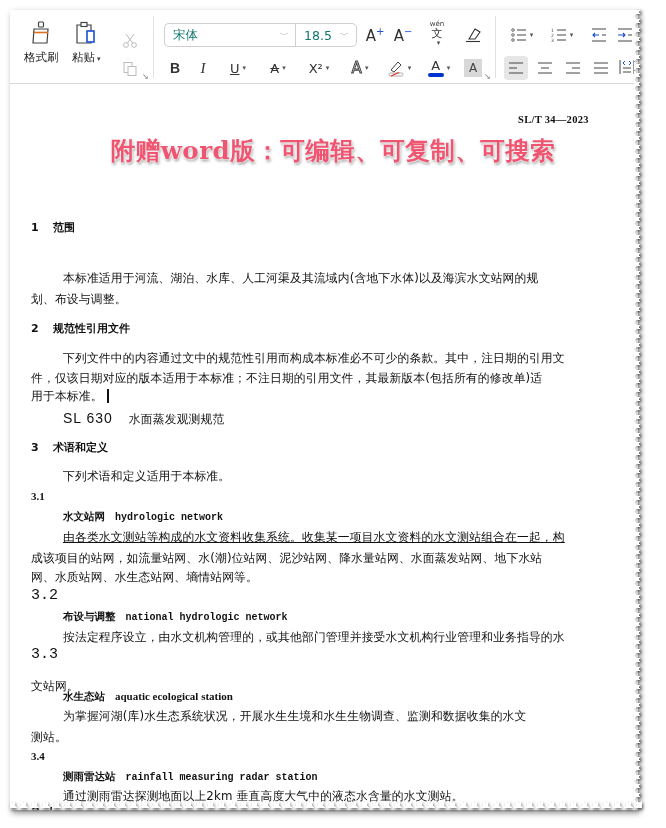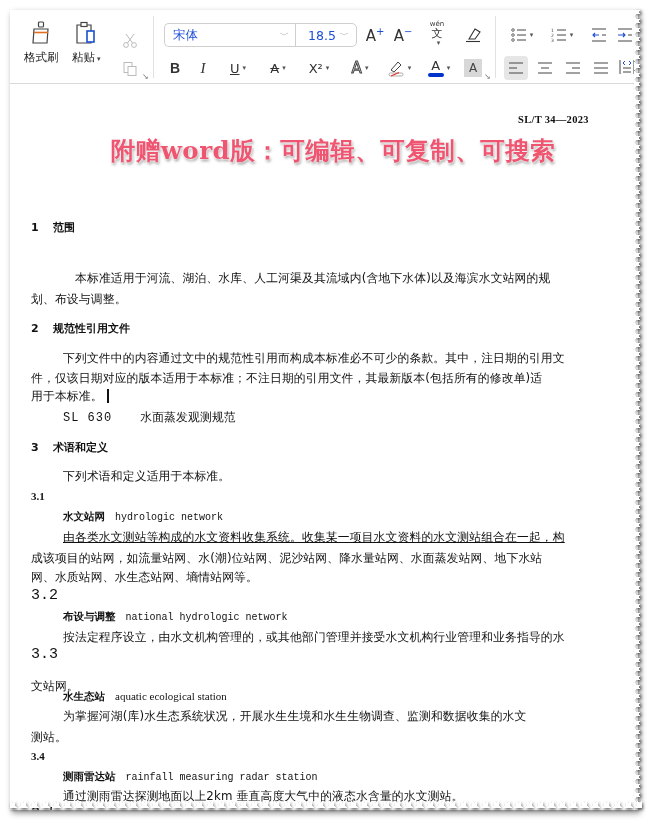--- a/index.html
+++ b/index.html
@@ -39,21 +39,21 @@
 
   .big-btn { position: absolute; display: flex; flex-direction: column; align-items: center; }
   .big-btn .ico { width: 26px; height: 26px; display: flex; align-items: center; justify-content: center; }
   .big-btn .lbl { font-size: 11.5px; color: #222; margin-top: 4px; white-space: nowrap; }
   .caret { font-size: 7px; color: #444; margin-left: 2px; }
 
   .combo {
     position: absolute; height: 24px; border: 1px solid #cfcfcf; border-radius: 5px; background: #fff;
     display: flex; align-items: center;
   }
-  .combo .val { font-size: 12.5px; color: #1d4ed8; padding-left: 8px; flex: 1; white-space: nowrap; }
+  .combo .val { font-size: 12.5px; color: #0f766e; padding-left: 8px; flex: 1; white-space: nowrap; }
   .combo .chev { font-size: 9px; color: #777; padding-right: 7px; }
 
   .tb { position: absolute; height: 22px; display: flex; align-items: center; justify-content: center; font-size: 13px; color: #333; }
   .tb .caret { font-size: 7px; color: #555; margin-left: 3px; }
   .tb.active { background: #e6e6e6; border-radius: 4px; }
 
   
   .page { position: absolute; left: 0; top: 74px; width: 628px; height: 726px; }
   .doc { font-family: "DejaVu Serif", "Liberation Serif", serif; font-size: 11.5px; color: #111; }
   .line { position: absolute; white-space: nowrap; }
@@ -67,24 +67,24 @@
   .doc-title { left: 60px; top: 96px; width: 526px; text-align: center; font-size: 15.5px; font-weight: bold; letter-spacing: 1.5px; font-family: "DejaVu Sans", sans-serif; }
   .h1 { font-weight: bold; font-size: 11px; font-family: "DejaVu Sans", sans-serif; }
   .h1 .num { display: inline-block; width: 22px; }
   .p { font-size: 11.8px; font-family: "DejaVu Sans", sans-serif; letter-spacing: 0.15px; }
   .ind { left: 53px; }
   .cont { left: 21px; }
   .clause { font-weight: bold; font-size: 11px; font-family: "Liberation Serif", serif; }
   .clause.big { font-size: 15px; font-weight: normal; font-family: "Liberation Mono", monospace; }
   .term { font-weight: bold; font-size: 10.5px; font-family: "Liberation Serif", serif; }
   .term .zh { font-family: "DejaVu Sans", sans-serif; font-size: 10.5px; margin-right: 10px; }
-  .term .en { font-family: "Liberation Mono", monospace; font-weight: normal; font-size: 10px; }
+  .term .en { font-family: "Liberation Mono", monospace; font-weight: bold; font-size: 10px; }
   .term .en.serif { font-family: "Liberation Serif", serif; font-size: 11px; }
   .caret-cursor { display: inline-block; width: 2px; height: 14px; background: #111; vertical-align: -3px; margin-left: 4px; }
-  .ref-code { font-family: Liberation Mono, monospace; font-size: 12px; margin-right: 28px; letter-spacing: 1px; }
+  .ref-code { font-family: Liberation Sans, sans-serif; font-size: 14px; margin-right: 16px; letter-spacing: 1px; }
 </style>
 </head>
 <body>
 
 <div class="frame">
 
   <div class="ribbon">
 
     <div class="grp" style="left:0;width:135px;">
       <div class="big-btn" style="left:14px;top:10px;">
@@ -125,21 +125,21 @@
       </div>
       <span class="launcher" style="left:132px;top:62px;">↘</span>
     </div>
     <div class="sep" style="left:143px;"></div>
 
     <div class="grp" style="left:150px;width:325px;">
       <div class="combo" style="left:4px;top:13px;width:132px;border-right:none;border-radius:5px 0 0 5px;">
         <span class="val">宋体</span>
         <span class="chev">﹀</span>
       </div>
-      <div class="combo" style="left:135px;top:13px;width:62px;border-radius:0 5px 5px 0;text-align:center;">
+      <div class="combo" style="left:135px;top:13px;width:62px;border-radius:0 5px 5px 0;">
         <span class="val">18.5</span>
         <span class="chev">﹀</span>
       </div>
 
       <div class="tb" style="left:204px;top:14px;width:22px;">
         <span style="font-size:15px;">A<sup style="font-size:10px;color:#1a4fd0;">+</sup></span>
       </div>
       <div class="tb" style="left:232px;top:14px;width:22px;">
         <span style="font-size:15px;">A<sup style="font-size:10px;color:#1a4fd0;">−</sup></span>
       </div>
@@ -284,21 +284,21 @@
   </div>
 
   <div class="page doc">
 
     <div class="line std-no">SL/T  34—2023</div>
     <div class="line promo">附赠word版：可编辑、可复制、可搜索</div>
 
     <div class="line h1 cont" style="top:136px;">
       <span class="num">1</span><span>范围</span>
     </div>
-    <div class="line p ind" style="top:187px;margin-left:12px;">本标准适用于河流、湖泊、水库、人工河渠及其流域内(含地下水体)以及海滨水文站网的规</div>
+    <div class="line p ind" style="top:187px;">本标准适用于河流、湖泊、水库、人工河渠及其流域内(含地下水体)以及海滨水文站网的规</div>
     <div class="line p cont" style="top:208px;">划、布设与调整。</div>
 
     <div class="line h1 cont" style="top:237px;">
       <span class="num">2</span><span>规范性引用文件</span>
     </div>
     <div class="line p ind" style="top:267px;">下列文件中的内容通过文中的规范性引用而构成本标准必不可少的条款。其中，注日期的引用文</div>
     <div class="line p cont" style="top:287px;">件，仅该日期对应的版本适用于本标准；不注日期的引用文件，其最新版本(包括所有的修改单)适</div>
     <div class="line p cont" style="top:305px;">
       <span>用于本标准。</span><span class="caret-cursor"></span>
     </div>

